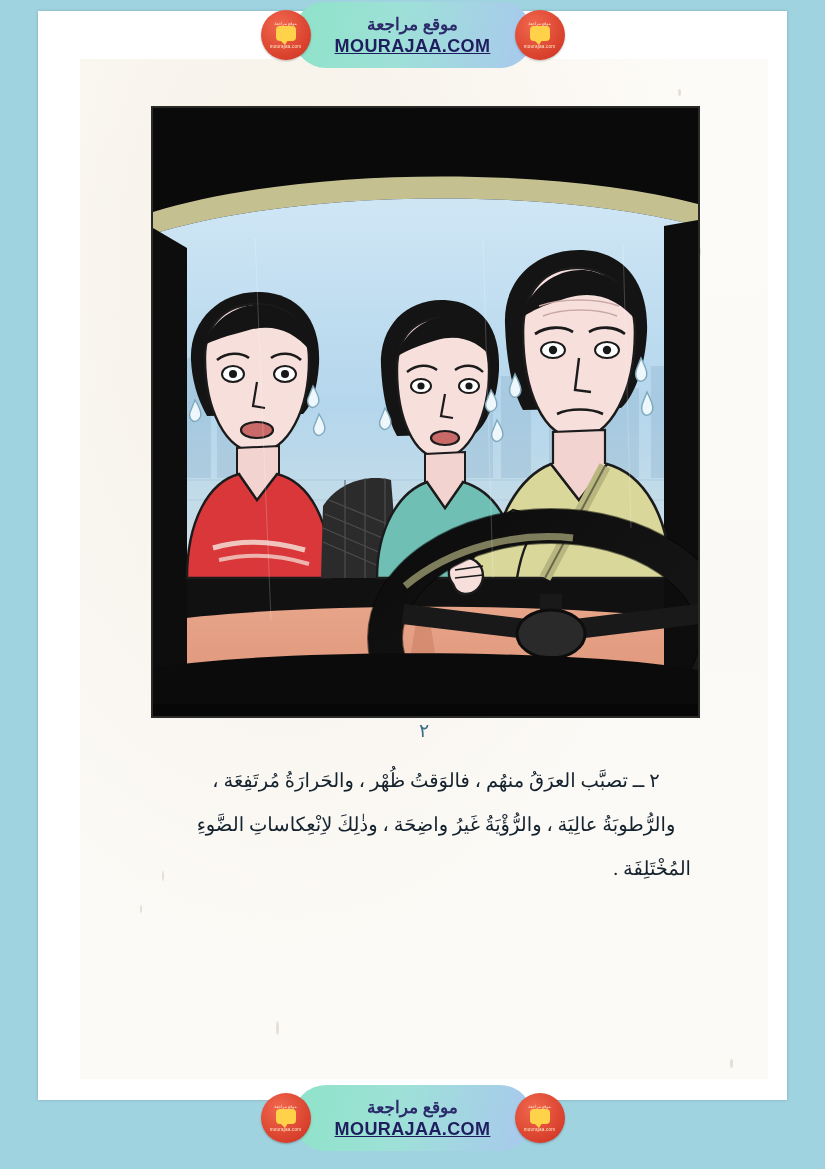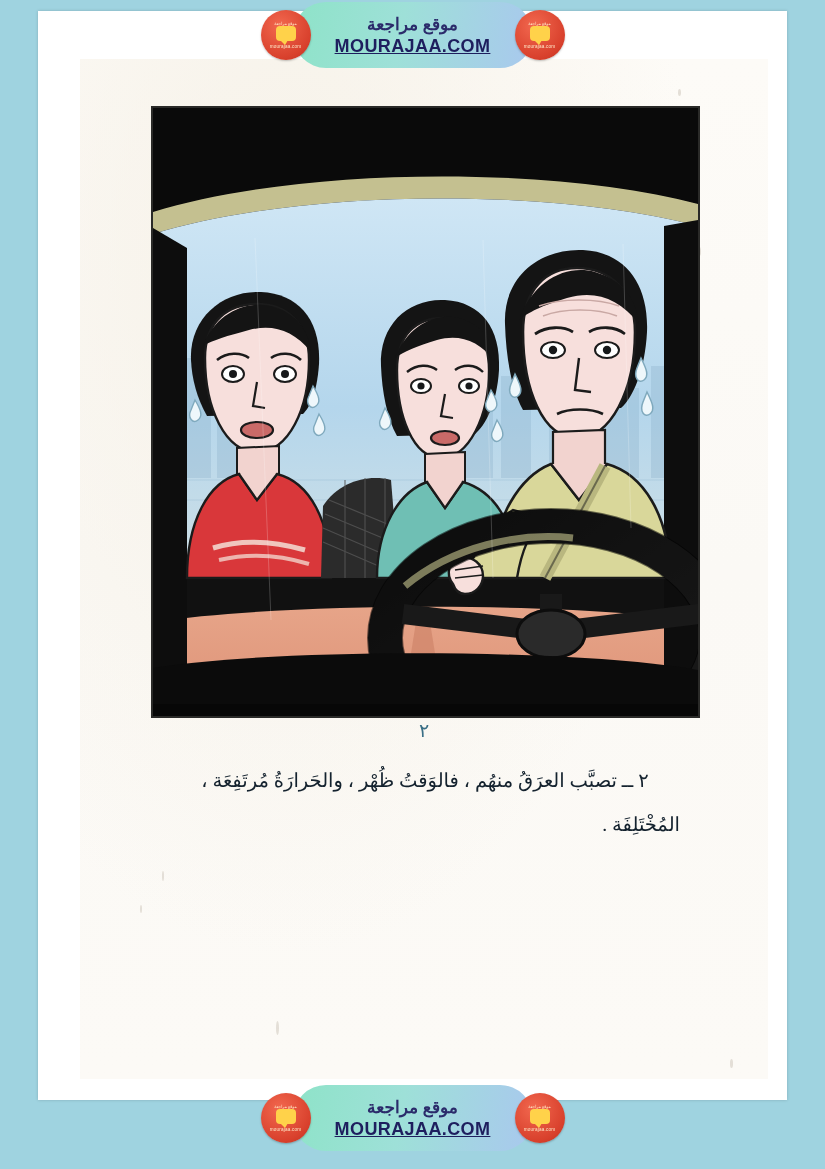--- a/index.html
+++ b/index.html
@@ -71,21 +71,21 @@
     text-align: center;
     font-family: "Liberation Serif", serif;
     font-size: 19px;
     color: #3a6f86;
     letter-spacing: 1px;
   }
 
   
   .arabic-block {
     position: absolute;
-    left: 50px;
+    left: 61px;
     top: 700px;
     width: 590px;
     direction: rtl;
     text-align: center;
     font-family: "Liberation Serif", serif;
     color: #16324a;
   }
   .ar-line {
     font-size: 19.5px;
     line-height: 44px;
@@ -359,20 +359,21 @@
           <line x1="330" y1="132" x2="340" y2="470"></line>
           <line x1="470" y1="136" x2="478" y2="420"></line>
         </g>
       </svg>
     </div>
 
     <div class="fig-caption">٢</div>
 
     <div class="arabic-block">
       <div class="ar-line l1">٢ ــ تصبَّب العرَقُ منهُم ، فالوَقتُ ظُهْر ، والحَرارَةُ مُرتَفِعَة ،</div>
+      <div class="ar-line l2">والرُّطوبَةُ عالِيَة ، والرُّؤْيَةُ غَيرُ واضِحَة ، وذٰلِكَ لاِنْعِكاساتِ الضَّوءِ</div>
       <div class="ar-line l3">المُخْتَلِفَة .</div>
     </div>
 
   </div>
 </div>
 
 <div class="wm wm-top">
   <div class="wm-badge badge-left">
     <div class="bt">موقع مراجعة</div>
     <div class="chat"></div>

